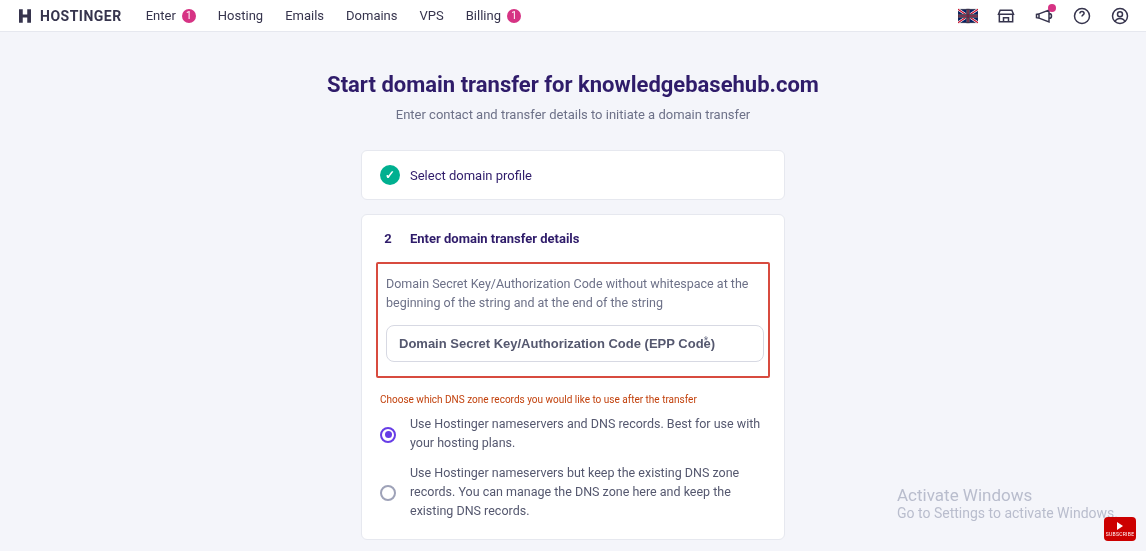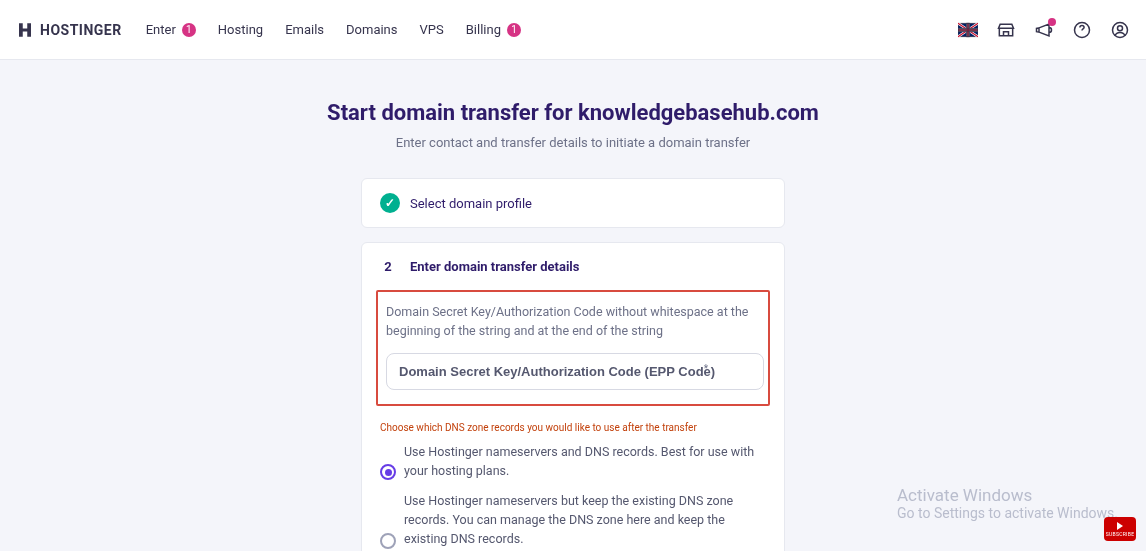--- a/index.html
+++ b/index.html
@@ -9,21 +9,21 @@
     width: 1146px;
     height: 551px;
     overflow: hidden;
     position: relative;
     color: #2f1c6a;
   }
   
   .topbar {
     display: flex;
     align-items: center;
-    height: 60px;
+    height: 32px;
     padding: 0 16px;
     background: #fff;
     border-bottom: 1px solid #e6e8ef;
     gap: 24px;
   }
   .brand {
     display: flex;
     align-items: center;
     gap: 6px;
     font-weight: 700;
@@ -109,21 +109,21 @@
     border-radius: 8px;
     padding: 10px 12px;
     font-size: 13px;
     color: #701a75;
     background:#fff;
   }
   .input-field::placeholder { color:#55586f; font-weight:600; }
   .req-marker { font-size:10px; color:#6d7188; position:relative; top:-4px; margin-left:2px; }
 
   .dns-title { font-size: 10px; color:#c2410c; margin: 16px 0 10px 0; }
-  .radio-row { display:flex; gap:8px; align-items:flex-end; margin-bottom:12px; }
+  .radio-row { display:flex; gap:14px; align-items:center; margin-bottom:12px; }
   .radio {
     width:16px; height:16px; border:2px solid #673de6; border-radius:50%;
     flex:0 0 16px; margin-top:2px; position:relative; cursor:pointer;
   }
   .radio.selected::after {
     content:""; position:absolute; inset:2.5px; background:#673de6; border-radius:50%;
   }
   .radio.unselected { border-color:#9ea2b8; }
   .radio-label { font-size:12.5px; color:#55586f; line-height:1.5; }
 

